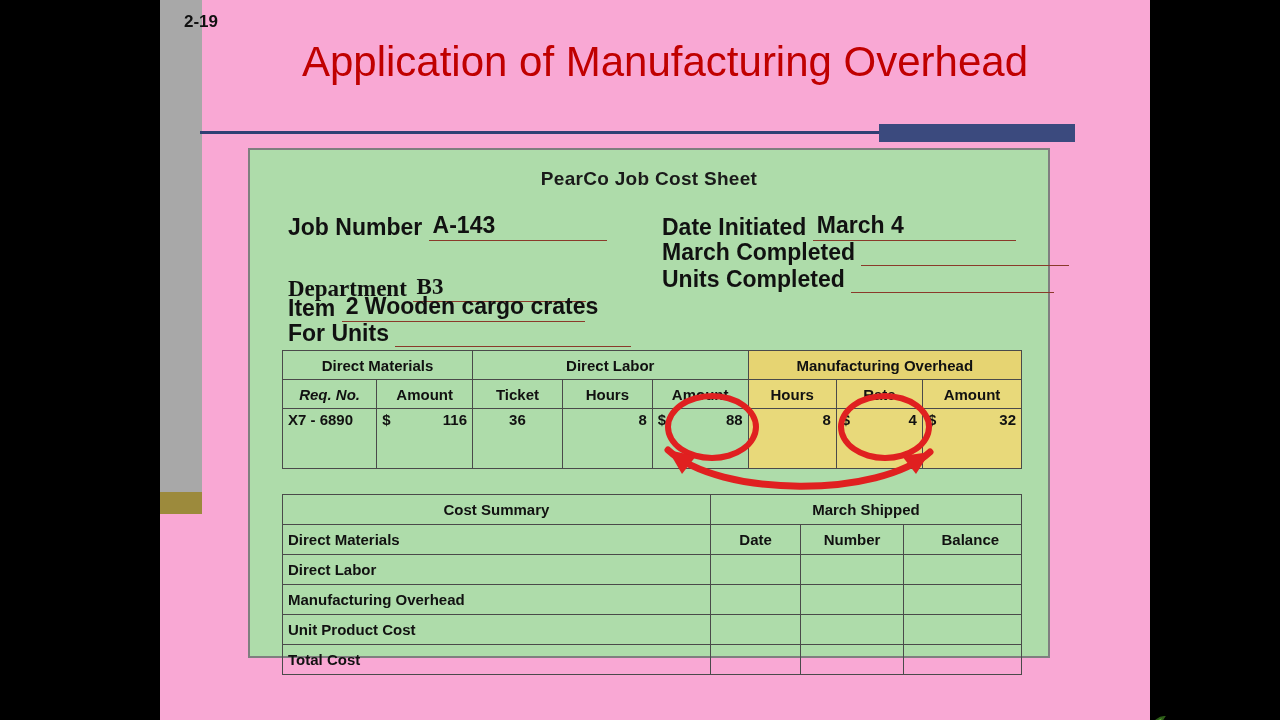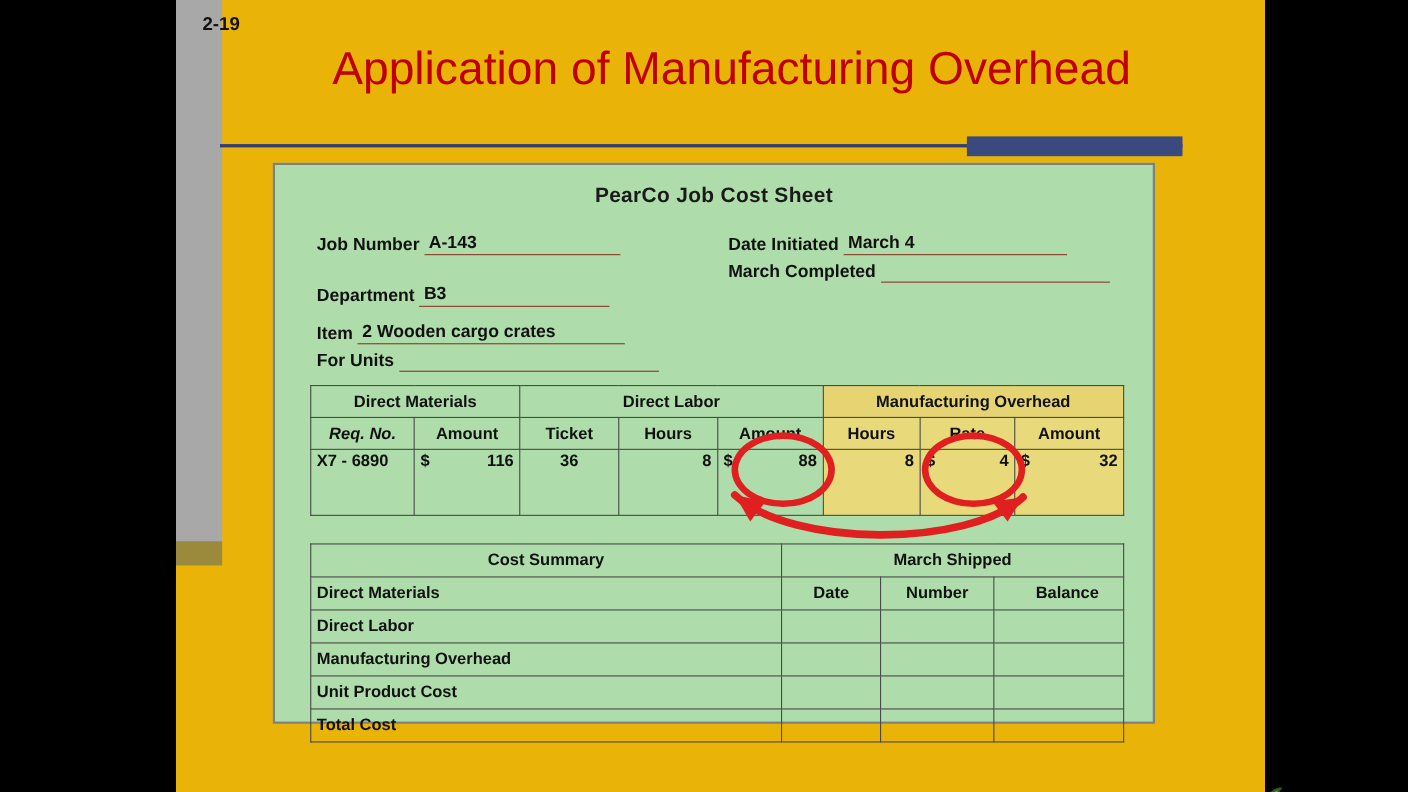--- a/index.html
+++ b/index.html
@@ -17,21 +17,21 @@
     height: 720px;
     background: #000;
   }
   
   #slide {
     position: absolute;
     left: 160px;
     top: 0;
     width: 990px;
     height: 720px;
-    background: #eab308;
+    background: #f9a8d4;
   }
   
   #gutter {
     position: absolute;
     left: 0;
     top: 0;
     width: 42px;
     height: 492px;
     background: #a8a8a8;
   }
@@ -98,21 +98,21 @@
     color: #1a1a1a;
     margin-top: 18px;
     letter-spacing: 0.3px;
   }
 
   
   .fields {
     position: relative;
     margin: 12px 10px 0 0;
     height: 150px;
-    font-size: 16px;
+    font-size: 23px;
     color: #111;
     font-weight: bold;
   }
   .fld { position: absolute; white-space: nowrap; }
   .fld .lab { font-weight: bold; }
   .fld .val {
     display: inline-block;
     border-bottom: 1.5px solid #8a3a2a;
     padding: 0 4px 1px 4px;
     font-weight: bold;
@@ -195,23 +195,27 @@
           <span class="val" style="width:170px;">A-143</span>
         </div>
         <div class="fld" style="left:412px; top:10px;">
           <span class="lab">Date Initiated</span>
           <span class="val" style="width:195px;">March 4</span>
         </div>
         <div class="fld" style="left:412px; top:37px;">
           <span class="lab">March Completed</span>
           <span class="val" style="width:200px;"></span>
         </div>
-        <div class="fld" style="left:38px; top:57px;">
+        <div class="fld" style="left:38px; top:72px;font-family:Liberation Serif, serif;">
           <span class="lab">Department</span>
           <span class="val" style="width:165px;">B3</span>
+        </div>
+        <div class="fld" style="left:412px; top:64px;">
+          <span class="lab">Units Completed</span>
+          <span class="val" style="width:195px;"></span>
         </div>
         <div class="fld" style="left:38px; top:91px;">
           <span class="lab">Item</span>
           <span class="val" style="width:235px;">2 Wooden cargo crates</span>
         </div>
         <div class="fld" style="left:38px; top:118px;">
           <span class="lab">For Units</span>
           <span class="val" style="width:228px;"></span>
         </div>
       </div>

